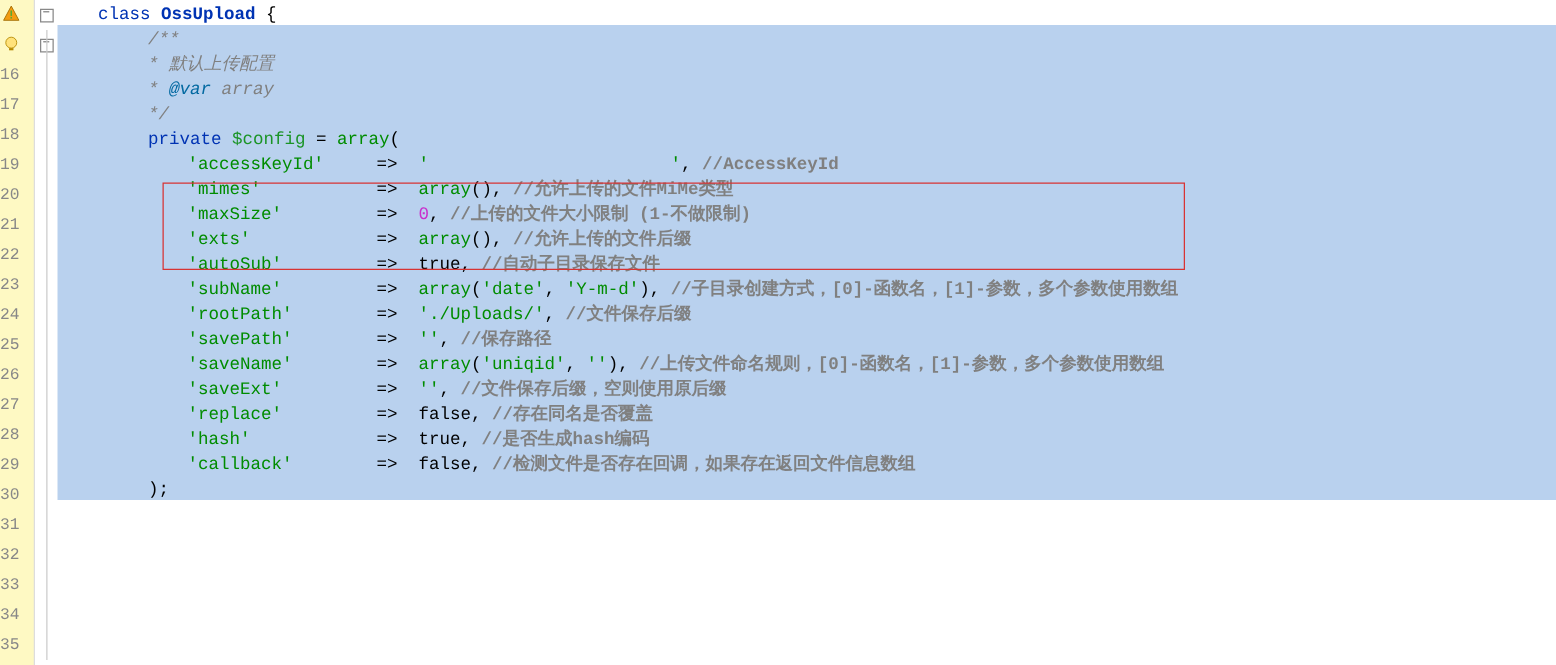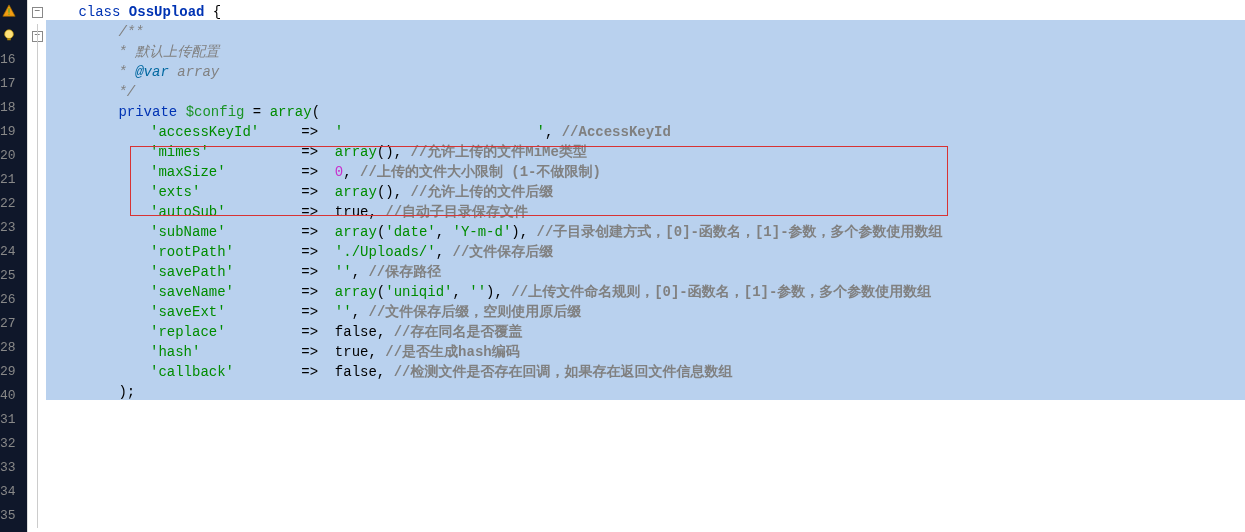--- a/index.html
+++ b/index.html
@@ -9,21 +9,21 @@
       background: #ffffff;
       white-space: nowrap;
       overflow: hidden;
     }
     .editor {
       display: flex;
       height: 532px;
     }
     .gutter {
       width: 28px;
-      background: #0f172a;
+      background: #fef9c3;
       text-align: right;
       padding-right: 16px;
       color: #888;
       font-size: 13px;
       user-select: none;
       border-right: 1px solid #ddd;
       flex-shrink: 0;
     }
     .gutter-line {
       height: 24px;
@@ -135,21 +135,21 @@
     <div class="gutter-line"><span>20</span></div>
     <div class="gutter-line"><span>21</span></div>
     <div class="gutter-line"><span>22</span></div>
     <div class="gutter-line"><span>23</span></div>
     <div class="gutter-line"><span>24</span></div>
     <div class="gutter-line"><span>25</span></div>
     <div class="gutter-line"><span>26</span></div>
     <div class="gutter-line"><span>27</span></div>
     <div class="gutter-line"><span>28</span></div>
     <div class="gutter-line"><span>29</span></div>
-    <div class="gutter-line"><span>40</span></div>
+    <div class="gutter-line"><span>30</span></div>
     <div class="gutter-line"><span>31</span></div>
     <div class="gutter-line"><span>32</span></div>
     <div class="gutter-line"><span>33</span></div>
     <div class="gutter-line"><span>34</span></div>
     <div class="gutter-line"><span>35</span></div>
   </div>
 
   <div class="fold-col">
     <div class="fold-line">
         <div class="fold-box">−</div>

